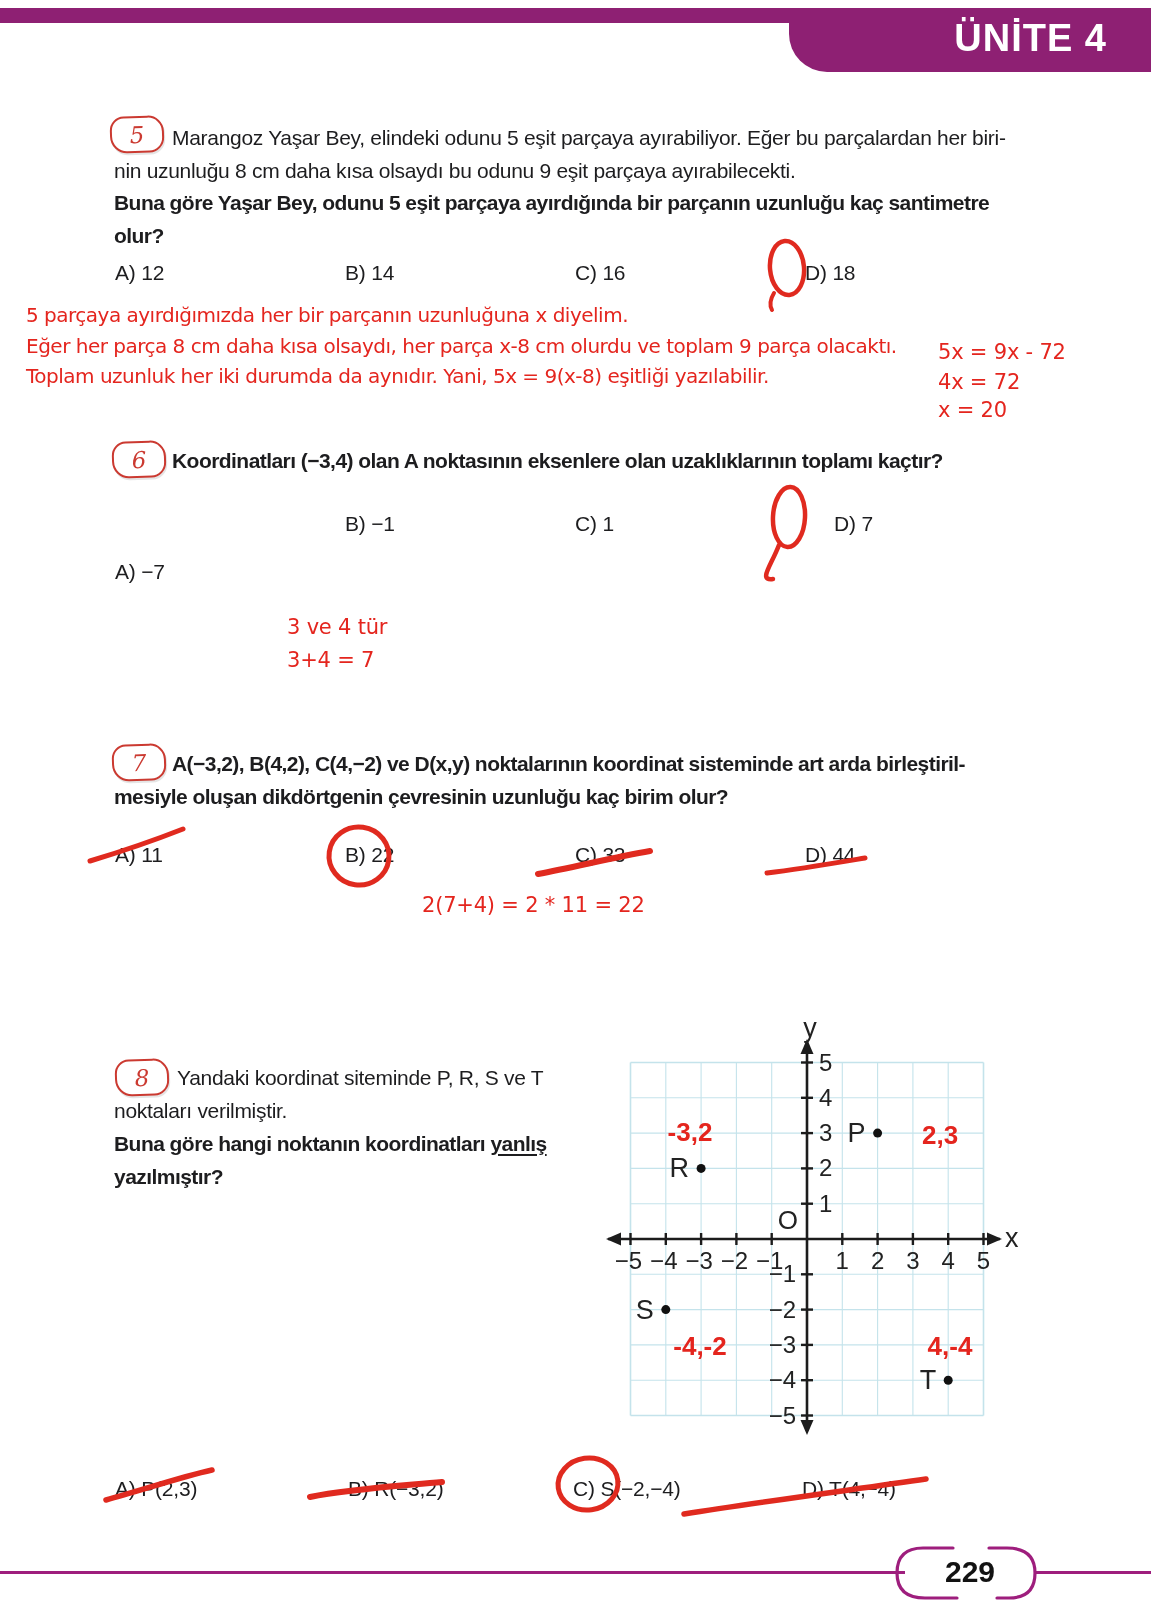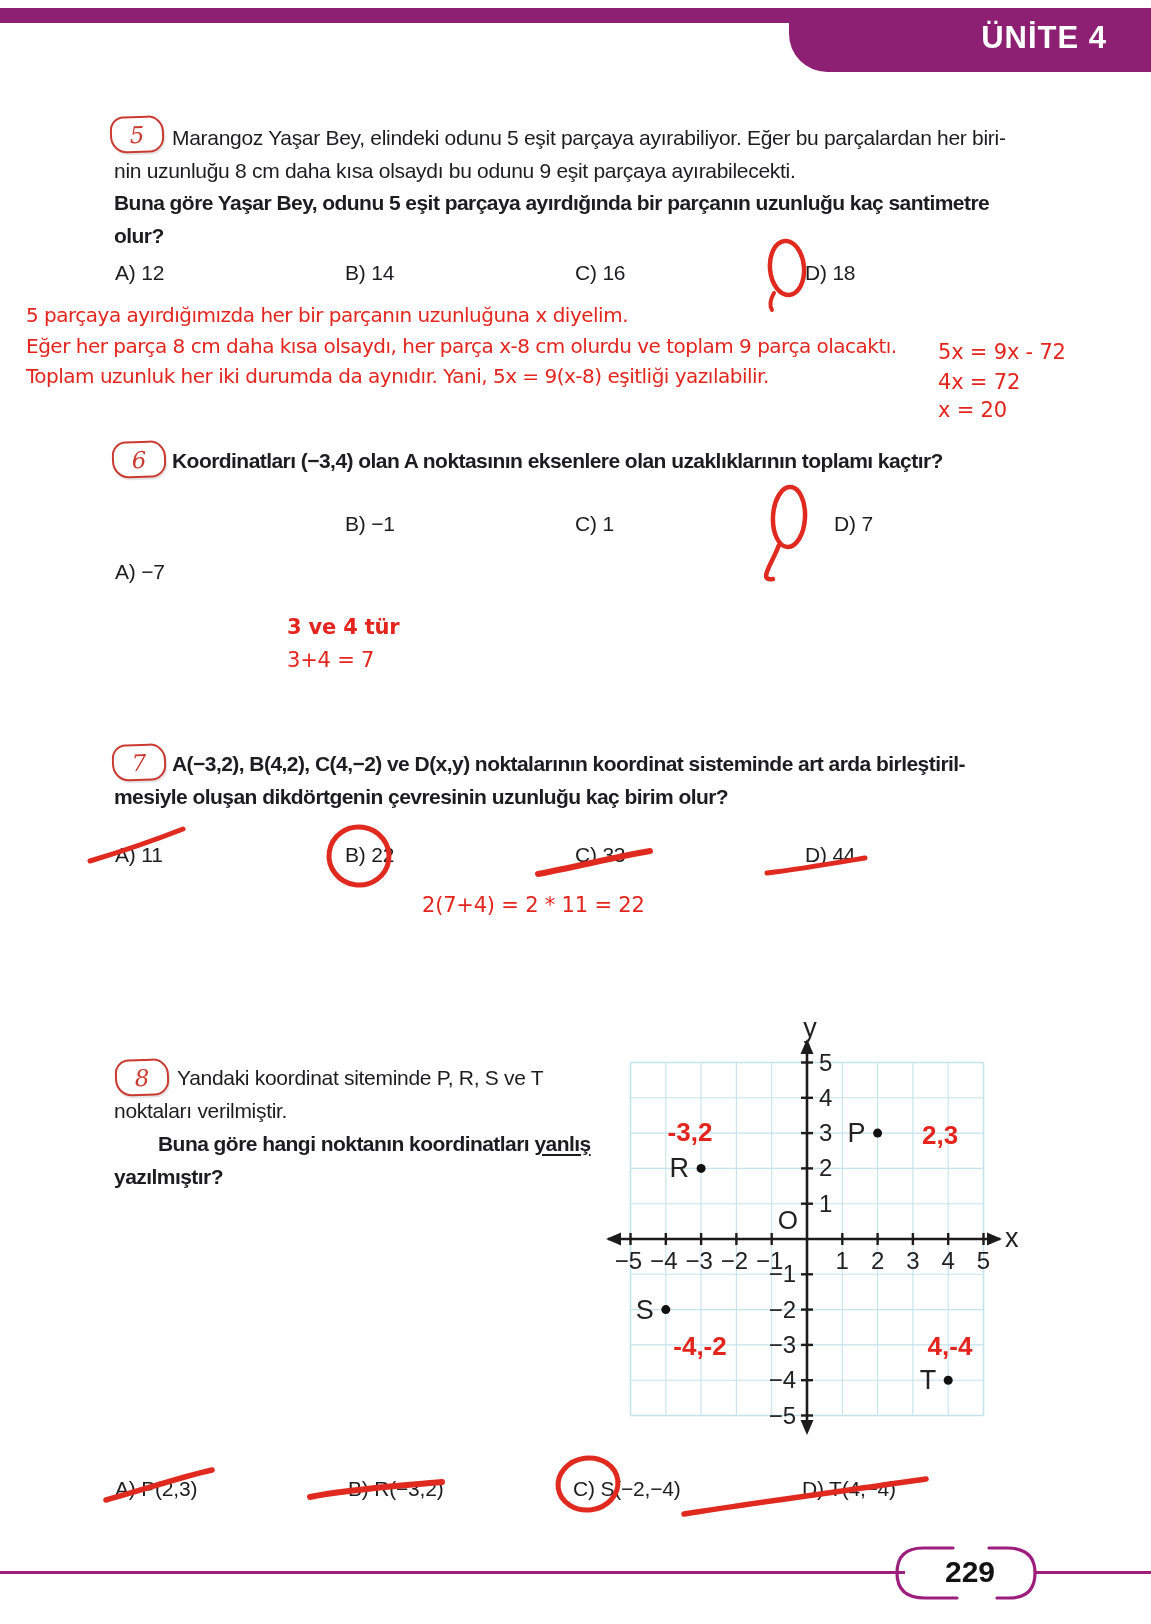--- a/index.html
+++ b/index.html
@@ -3,21 +3,21 @@
 <meta charset="utf-8">
 <style>
   html,body{margin:0;padding:0;background:#ffffff;}
   .page{position:relative;width:1151px;height:1624px;background:#ffffff;overflow:hidden;
         font-family:"Liberation Sans",sans-serif;color:#1d1d1f;}
   .abs{position:absolute;white-space:nowrap;}
   .topbar{position:absolute;left:0;top:8px;width:100%;height:15px;background:#8e2073;}
   .tab{position:absolute;right:0;top:8px;width:362px;height:64px;background:#8e2073;
        border-bottom-left-radius:38px;}
   .tab-label{position:absolute;right:44px;top:0;height:64px;line-height:60px;color:#ffffff;
-       font-size:31px;font-weight:bold;letter-spacing:1px;}
+       font-size:38px;font-weight:bold;letter-spacing:1px;}
   .qtext{font-size:21px;letter-spacing:-0.3px;}
   .qbold{font-size:21px;font-weight:bold;letter-spacing:-0.55px;}
   .u{text-decoration:underline;text-underline-offset:3px;}
   .opt{font-size:21px;letter-spacing:-0.2px;}
   .badge{position:absolute;width:50px;height:33px;border:2.6px solid #cb3a31;
        border-radius:14px 16px 15px 17px;color:#cb3a31;display:flex;align-items:center;
        justify-content:center;font-family:"DejaVu Serif",serif;font-style:italic;
        font-size:23px;transform:rotate(-2deg);background:#fff;box-shadow:1px 2px 0 rgba(150,150,150,.25);}
   .red{color:#e4251e;font-family:"DejaVu Sans",sans-serif;font-size:20px;letter-spacing:-0.5px;}
   .redwork{color:#e4251e;font-family:"DejaVu Sans",sans-serif;font-size:21px;letter-spacing:-0.2px;}
@@ -56,40 +56,40 @@
   <div class="abs redwork" style="left:938px;top:398px;">x = 20</div>
 
   <div class="badge" style="left:112px;top:441px;">
     <span>6</span>
   </div>
   <div class="abs qbold" style="left:172px;top:449px;">Koordinatları (−3,4) olan A noktasının eksenlere olan uzaklıklarının toplamı kaçtır?</div>
   <div class="abs opt" style="left:115px;top:512px;margin-top:48px;">A) −7</div>
   <div class="abs opt" style="left:345px;top:512px;">B) −1</div>
   <div class="abs opt" style="left:575px;top:512px;">C) 1</div>
   <div class="abs opt" style="left:805px;top:512px;margin-left:29px;">D) 7</div>
-  <div class="abs redwork" style="left:287px;top:615px;font-weight:bold;">3 ve 4 tür</div>
+  <div class="abs redwork" style="left:287px;top:615px;">3 ve 4 tür</div>
   <div class="abs redwork" style="left:287px;top:648px;">3+4 = 7</div>
 
   <div class="badge" style="left:112px;top:744px;">
     <span>7</span>
   </div>
   <div class="abs qbold" style="left:172px;top:752px;">A(−3,2), B(4,2), C(4,−2)  ve D(x,y) noktalarının koordinat sisteminde art arda birleştiril-</div>
   <div class="abs qbold" style="left:114px;top:785px;">mesiyle oluşan dikdörtgenin çevresinin uzunluğu kaç birim olur?</div>
   <div class="abs opt" style="left:115px;top:843px;">A) 11</div>
   <div class="abs opt" style="left:345px;top:843px;">B) 22</div>
   <div class="abs opt" style="left:575px;top:843px;">C) 33</div>
   <div class="abs opt" style="left:805px;top:843px;">D) 44</div>
   <div class="abs redwork" style="left:422px;top:893px;">2(7+4) = 2 * 11 = 22</div>
 
   <div class="badge" style="left:115px;top:1059px;">
     <span>8</span>
   </div>
   <div class="abs qtext" style="left:177px;top:1066px;">Yandaki koordinat siteminde P, R, S ve T</div>
   <div class="abs qtext" style="left:114px;top:1099px;">noktaları verilmiştir.</div>
-  <div class="abs qbold" style="left:114px;top:1132px;margin-left:44px;"><span>Buna göre hangi noktanın koordinatları </span><span class="u">yanlış</span></div>
+  <div class="abs qbold" style="left:114px;top:1132px;"><span>Buna göre hangi noktanın koordinatları </span><span class="u">yanlış</span></div>
   <div class="abs qbold" style="left:114px;top:1165px;">yazılmıştır?</div>
   <div class="abs opt" style="left:115px;top:1477px;">A) P(2,3)</div>
   <div class="abs opt" style="left:348px;top:1477px;">B) R(−3,2)</div>
   <div class="abs opt" style="left:573px;top:1477px;">C) S(−2,−4)</div>
   <div class="abs opt" style="left:802px;top:1477px;">D) T(4,−4)</div>
 
   <svg id="graph" style="left:580px;top:975px;" width="450" height="475" viewBox="0 0 450 475">
       <line x1="50.5" y1="87.5" x2="50.5" y2="440.5" stroke="#c4e3eb" stroke-width="1.6"></line>
       <line x1="50.5" y1="440.5" x2="403.5" y2="440.5" stroke="#c4e3eb" stroke-width="1.6"></line>
       <line x1="85.80000000000001" y1="87.5" x2="85.80000000000001" y2="440.5" stroke="#c4e3eb" stroke-width="1.1"></line>

